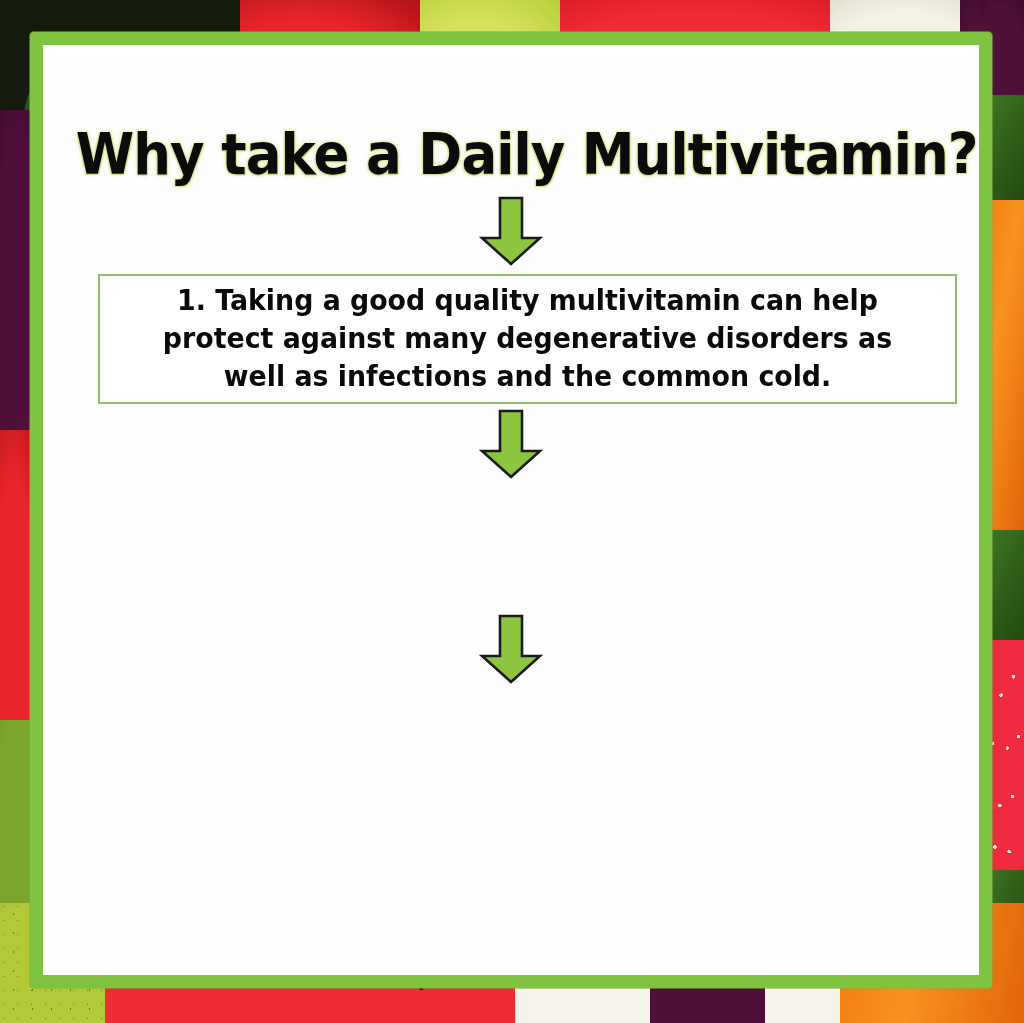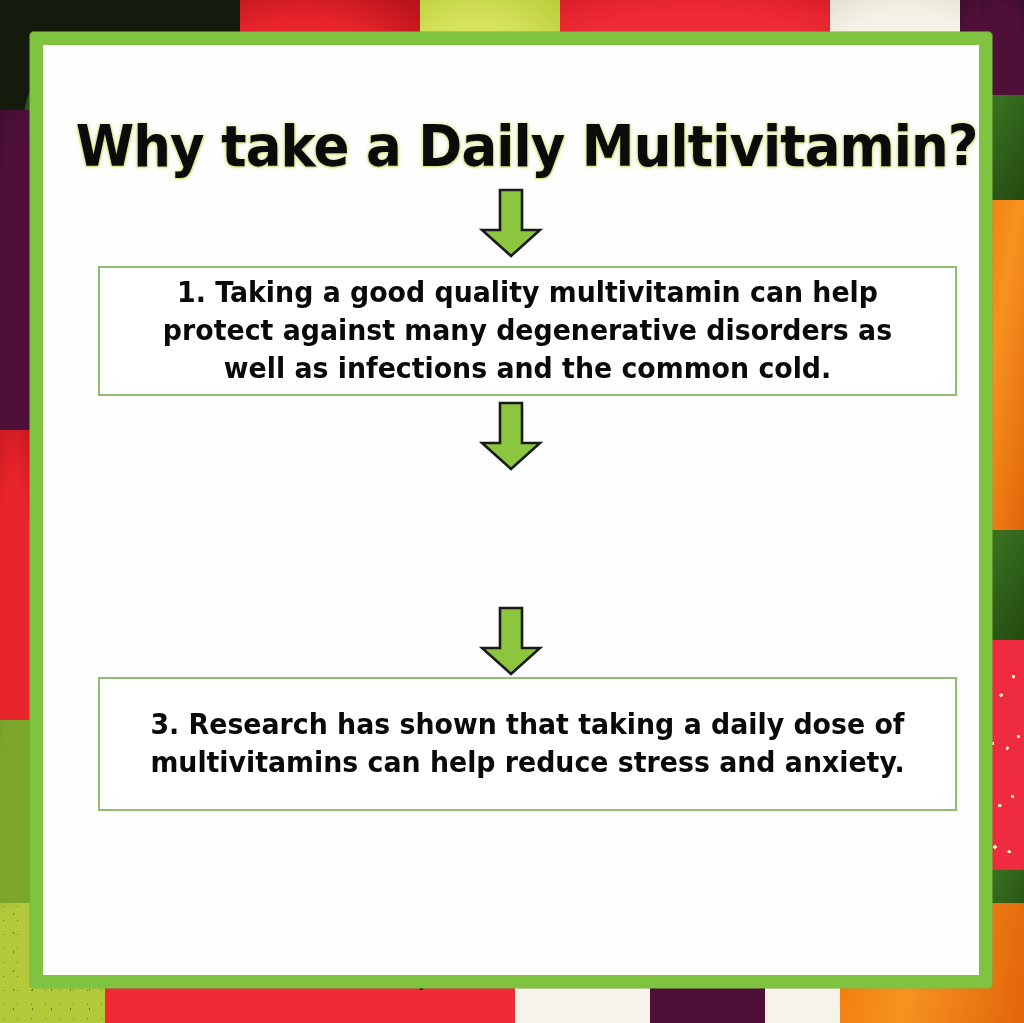--- a/index.html
+++ b/index.html
@@ -125,20 +125,21 @@
     border-radius: 4px;
     background: #ffffff;
     box-shadow: 0 0 0 1px rgba(120,180,60,.55);
   }
 
   .inner-white {
     position: absolute;
     inset: 0;
     background: #fefefe;
     overflow: hidden;
+    margin-top: 8px;
   }
 
   
   .poster-title {
     position: absolute;
     top: 72px;
     left: 0;
     right: 0;
     text-align: center;
     font-family: "DejaVu Sans", sans-serif;
@@ -254,19 +255,16 @@
         </svg>
       </div>
 
 
       <div class="arrow arrow-3">
         <svg viewBox="0 0 64 70" xmlns="http://www.w3.org/2000/svg">
           <polygon points="21,2 43,2 43,42 61,42 32,68 3,42 21,42" fill="#8cc63f" stroke="#1a1a1a" stroke-width="2.6" stroke-linejoin="miter"></polygon>
         </svg>
       </div>
 
-      <div class="stmt-box box-3">
-        <div class="stmt-text">3.  Research has shown that taking a daily dose of multivitamins can help reduce stress and anxiety.</div>
-      </div>
 
     </div>
   </div>
 </div>
 
 </body></html>

